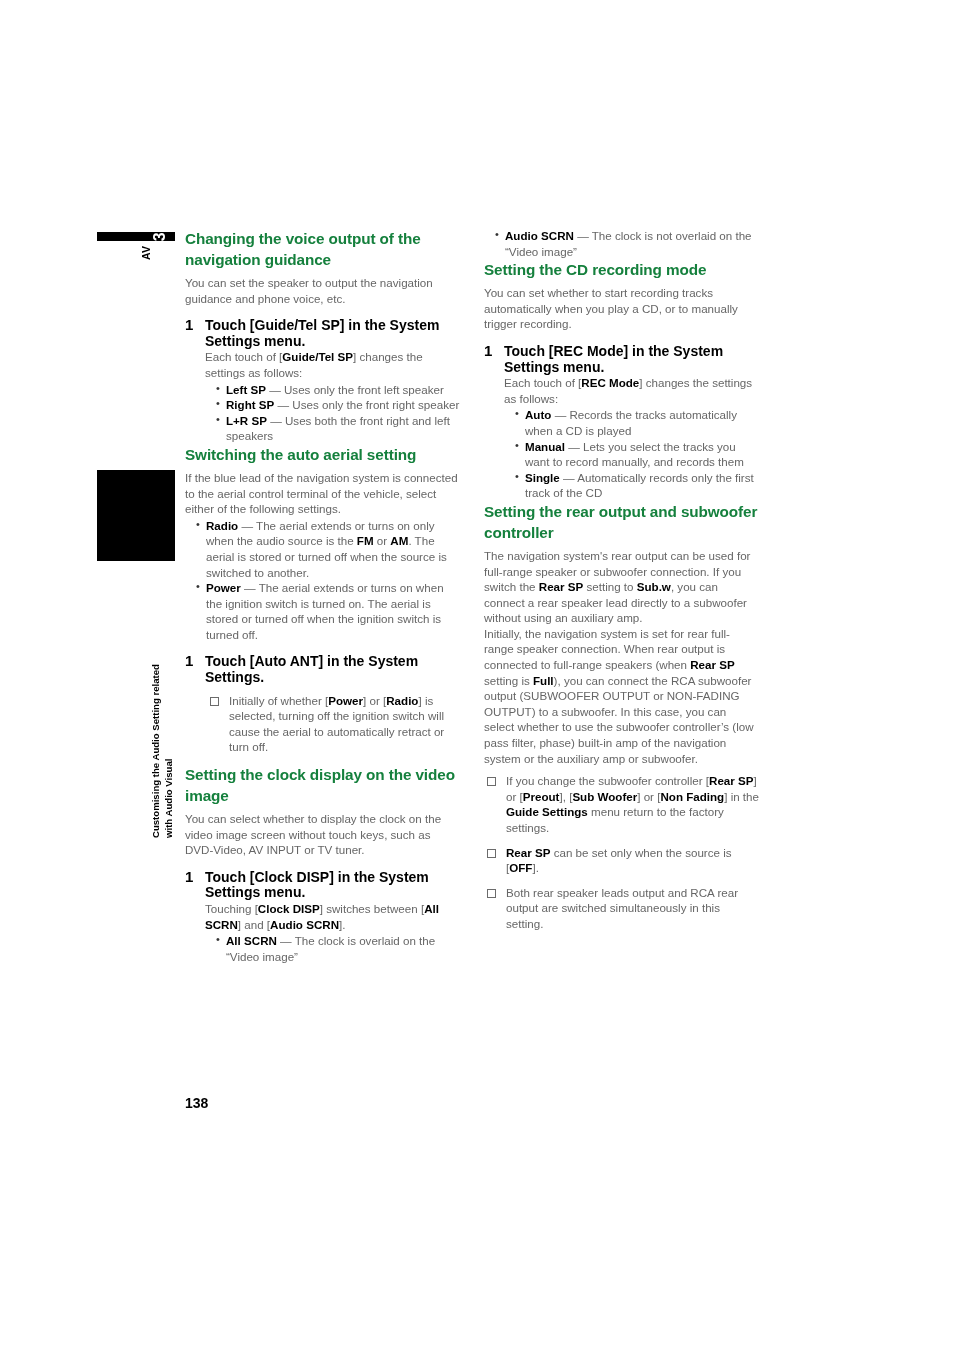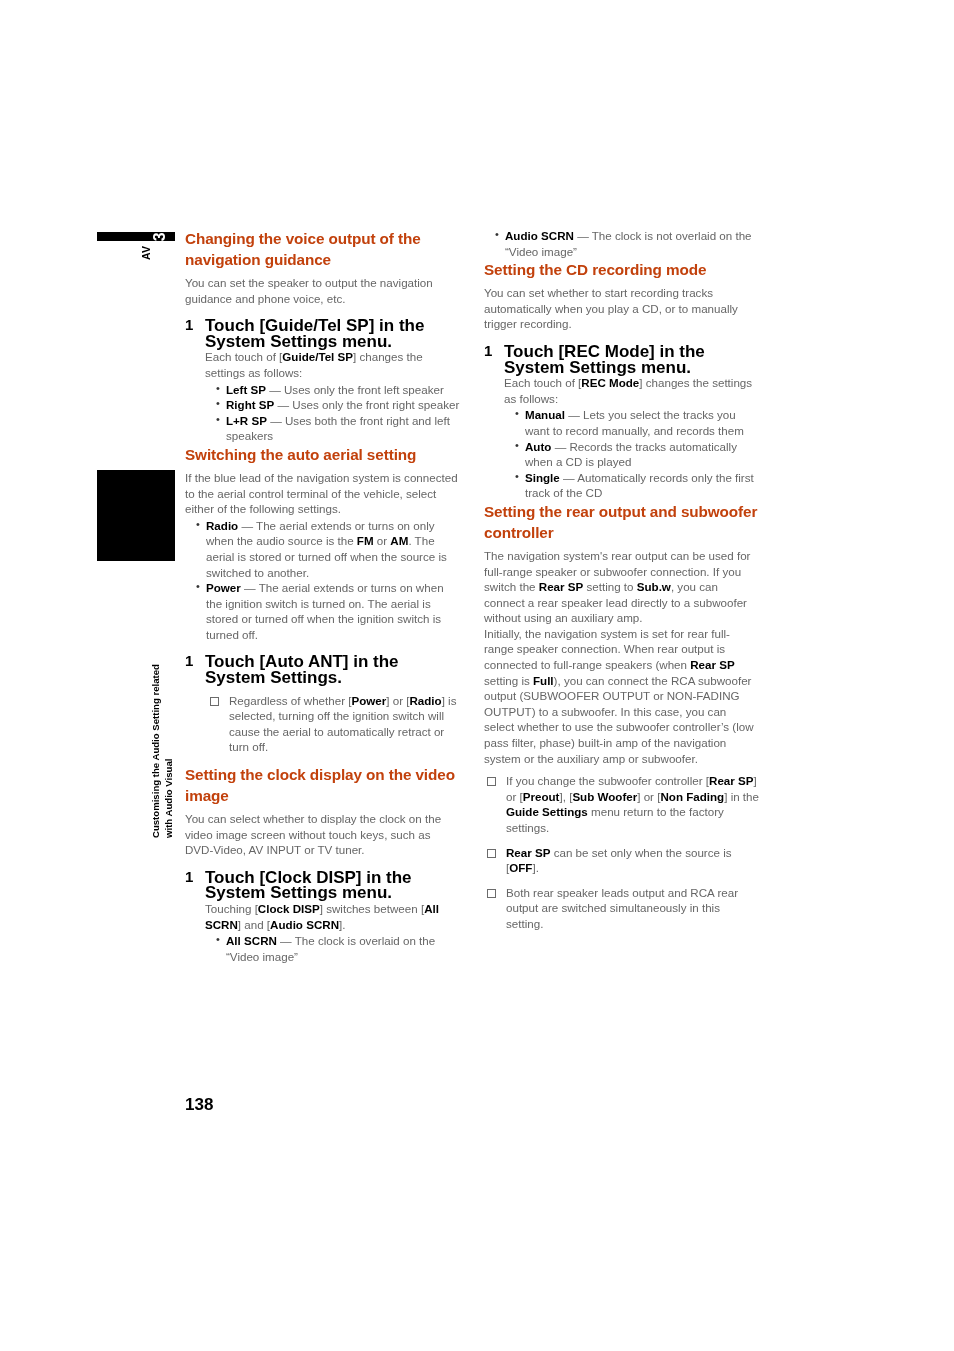--- a/index.html
+++ b/index.html
@@ -100,21 +100,21 @@
     top: 228px;
     width: 275px;
     color: #666666;
     font-size: 11.6px;
     line-height: 15.6px;
   }
   .col-left  { left: 185px; }
   .col-right { left: 484px; }
 
   h2.sec {
-    color: #c2410c;
+    color: #15803d;
     font-size: 15.3px;
     line-height: 21px;
     font-weight: bold;
     margin: 0 0 5px 0;
     letter-spacing: -0.1px;
   }
   .sec-gap-top { margin-top: 17px; }
   .sec-gap-top-lg { margin-top: 24px; }
 
   p.body {
@@ -137,21 +137,21 @@
     top: -1px;
     font-size: 15px;
     font-weight: bold;
     color: #000000;
     line-height: 16px;
   }
   .step-title {
     color: #000000;
     font-weight: bold;
     margin: 0;
-    font-size: 17px;
+    font-size: 14px;
     line-height: 15.6px;
   }
   .step-body { margin: 0; color: #666666; }
 
   
   ul.bul {
     list-style: none;
     margin: 1px 0 0 0;
     padding: 0 0 0 11px;
   }
@@ -191,21 +191,21 @@
     height: 7px;
     border: 1.6px solid #6b6b6b;
     box-sizing: content-box;
   }
   ul.note.in-step { padding-left: 4px; }
 
   .pagenum {
     position: absolute;
     left: 185px;
     top: 1095px;
-    font-size: 17px;
+    font-size: 14px;
     font-weight: bold;
     color: #000000;
   }
 </style>
 </head>
 <body>
 
 <div class="page">
 
   <div class="sidetab">
@@ -239,21 +239,21 @@
     <p class="body tight">If the blue lead of the navigation system is connected to the aerial control terminal of the vehicle, select either of the following settings.</p>
     <ul class="bul">
       <li><b>Radio</b><span> — </span><span>The aerial extends or turns on only when the audio source is the </span><b>FM</b><span> or </span><b>AM</b><span>. The aerial is stored or turned off when the source is switched to another.</span></li>
       <li><b>Power</b><span> — </span><span>The aerial extends or turns on when the ignition switch is turned on. The aerial is stored or turned off when the ignition switch is turned off.</span></li>
     </ul>
 
     <div class="step">
       <span class="step-num">1</span>
       <p class="step-title">Touch [Auto ANT] in the System Settings.</p>
       <ul class="note in-step">
-        <li><span>Regardless of whether [</span><b>Power</b><span>] or [</span><b>Radio</b><span>] is selected, turning off the ignition switch will cause the aerial to automatically retract or turn off.</span></li>
+        <li><span>Initially of whether [</span><b>Power</b><span>] or [</span><b>Radio</b><span>] is selected, turning off the ignition switch will cause the aerial to automatically retract or turn off.</span></li>
       </ul>
     </div>
 
     <h2 class="sec sec-gap-top-lg">Setting the clock display on the video image</h2>
     <p class="body">You can select whether to display the clock on the video image screen without touch keys, such as DVD-Video, AV INPUT or TV tuner.</p>
 
     <div class="step">
       <span class="step-num">1</span>
       <p class="step-title">Touch [Clock DISP] in the System Settings menu.</p>
       <p class="step-body"><span>Touching [</span><b>Clock DISP</b><span>] switches between [</span><b>All SCRN</b><span>] and [</span><b>Audio SCRN</b><span>].</span></p>
@@ -271,22 +271,22 @@
     </ul>
 
     <h2 class="sec sec-gap-top">Setting the CD recording mode</h2>
     <p class="body">You can set whether to start recording tracks automatically when you play a CD, or to manually trigger recording.</p>
 
     <div class="step">
       <span class="step-num">1</span>
       <p class="step-title">Touch [REC Mode] in the System Settings menu.</p>
       <p class="step-body"><span>Each touch of [</span><b>REC Mode</b><span>] changes the settings as follows:</span></p>
       <ul class="bul">
+        <li><b>Auto</b><span> — </span><span>Records the tracks automatically when a CD is played</span></li>
         <li><b>Manual</b><span> — </span><span>Lets you select the tracks you want to record manually, and records them</span></li>
-        <li><b>Auto</b><span> — </span><span>Records the tracks automatically when a CD is played</span></li>
         <li><b>Single</b><span> — </span><span>Automatically records only the first track of the CD</span></li>
       </ul>
     </div>
 
     <h2 class="sec sec-gap-top-lg">Setting the rear output and subwoofer controller</h2>
     <p class="body tight"><span>The navigation system's rear output can be used for full-range speaker or subwoofer connection. If you switch the </span><b>Rear SP</b><span> setting to </span><b>Sub.w</b><span>, you can connect a rear speaker lead directly to a subwoofer without using an auxiliary amp.</span></p>
     <p class="body"><span>Initially, the navigation system is set for rear full-range speaker connection. When rear output is connected to full-range speakers (when </span><b>Rear SP</b><span> setting is </span><b>Full</b><span>), you can connect the RCA subwoofer output (SUBWOOFER OUTPUT or NON-FADING OUTPUT) to a subwoofer. In this case, you can select whether to use the subwoofer controller’s (low pass filter, phase) built-in amp of the navigation system or the auxiliary amp or subwoofer.</span></p>
 
     <ul class="note">
       <li><span>If you change the subwoofer controller [</span><b>Rear SP</b><span>] or [</span><b>Preout</b><span>], [</span><b>Sub Woofer</b><span>] or [</span><b>Non Fading</b><span>] in the </span><b>Guide Settings</b><span> menu return to the factory settings.</span></li>

